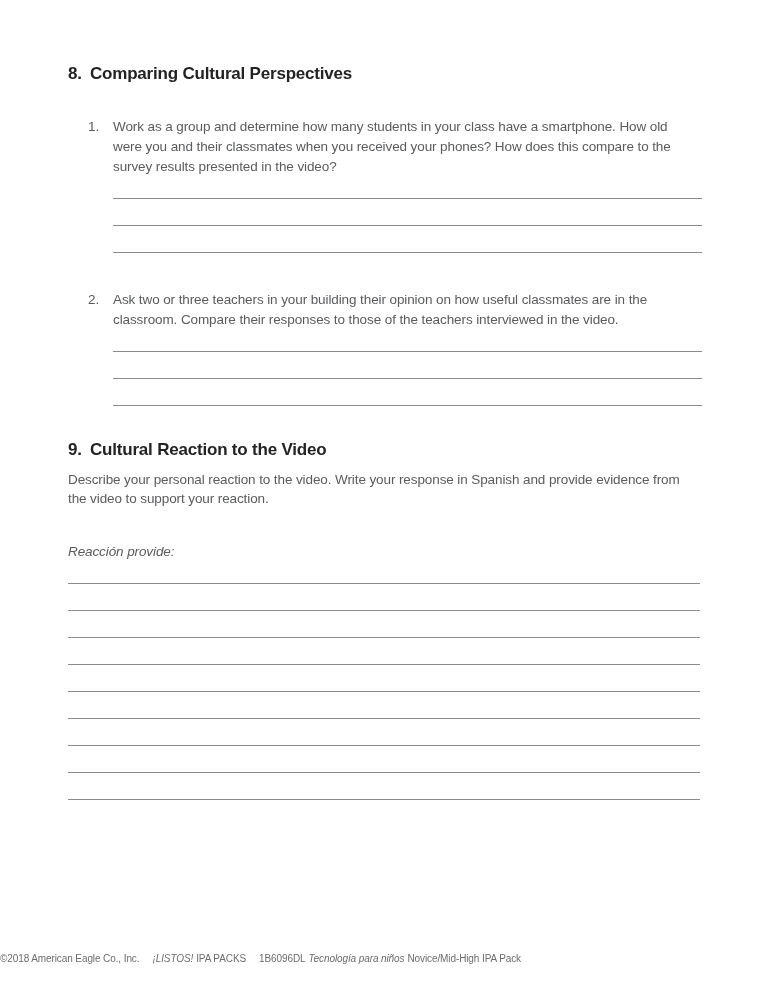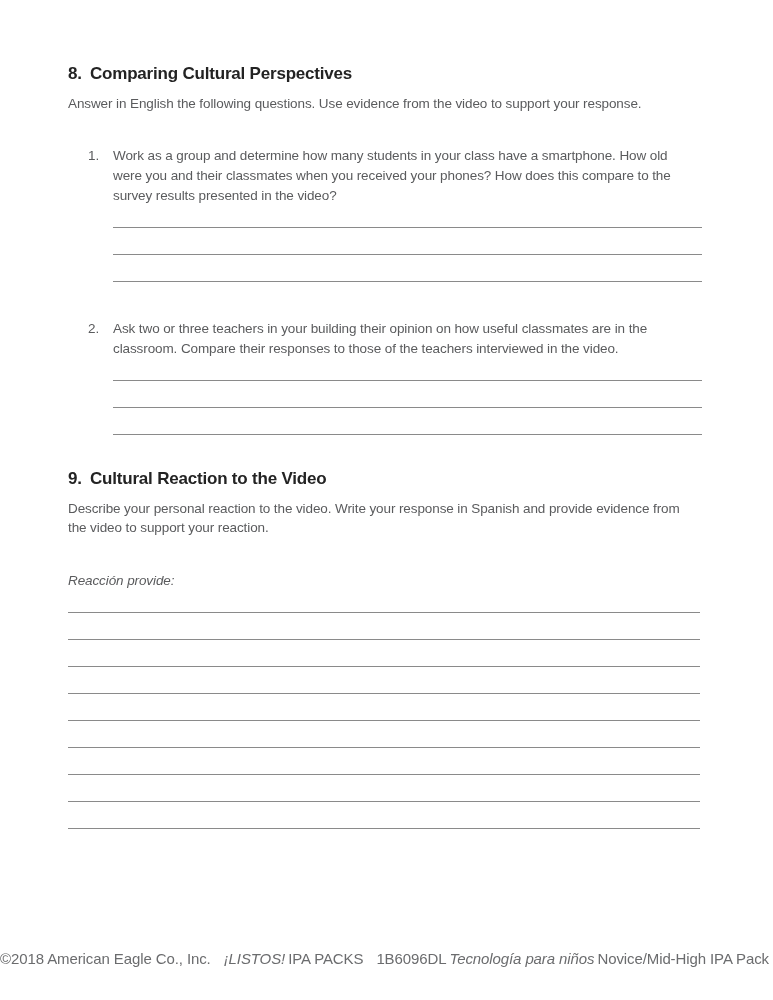--- a/index.html
+++ b/index.html
@@ -68,42 +68,40 @@
     font-style: italic;
     color: var(--body-color, #5a5b5d);
     letter-spacing: -0.1px;
   }
 
   .footer {
     position: absolute;
     top: 952px;
     left: 0;
     right: 17px;
-    text-align: center;
-    font-size: 15px;
+    font-size: 10px;
     line-height: 14px;
     color: #6b6c6e;
     letter-spacing: -0.1px;
     white-space: nowrap;
   }
   .footer .italic { font-style: italic; }
   .footer .gap { margin-left: 10px; }
   .footer span { margin-right: 3px; }
 </style>
 </head>
 <body>
 
 <div class="page">
   <div class="content">
 
     <section>
       <h2 class="section-heading heading-s8">
         <span class="sec-num">8.</span><span>Comparing Cultural Perspectives</span>
       </h2>
-      <p class="instructions">Answer in English the following questions. Use evidence from the video to support your response.</p>
 
       <div class="question q1">
         <span class="q-num">1.</span>
         <p class="q-text">Work as a group and determine how many students in your class have a smartphone. How old were you and their classmates when you received your phones? How does this compare to the survey results presented in the video?</p>
       </div>
       <div class="answer-lines q-lines">
           <div class="answer-line"></div>
           <div class="answer-line"></div>
           <div class="answer-line"></div>
         </div>

